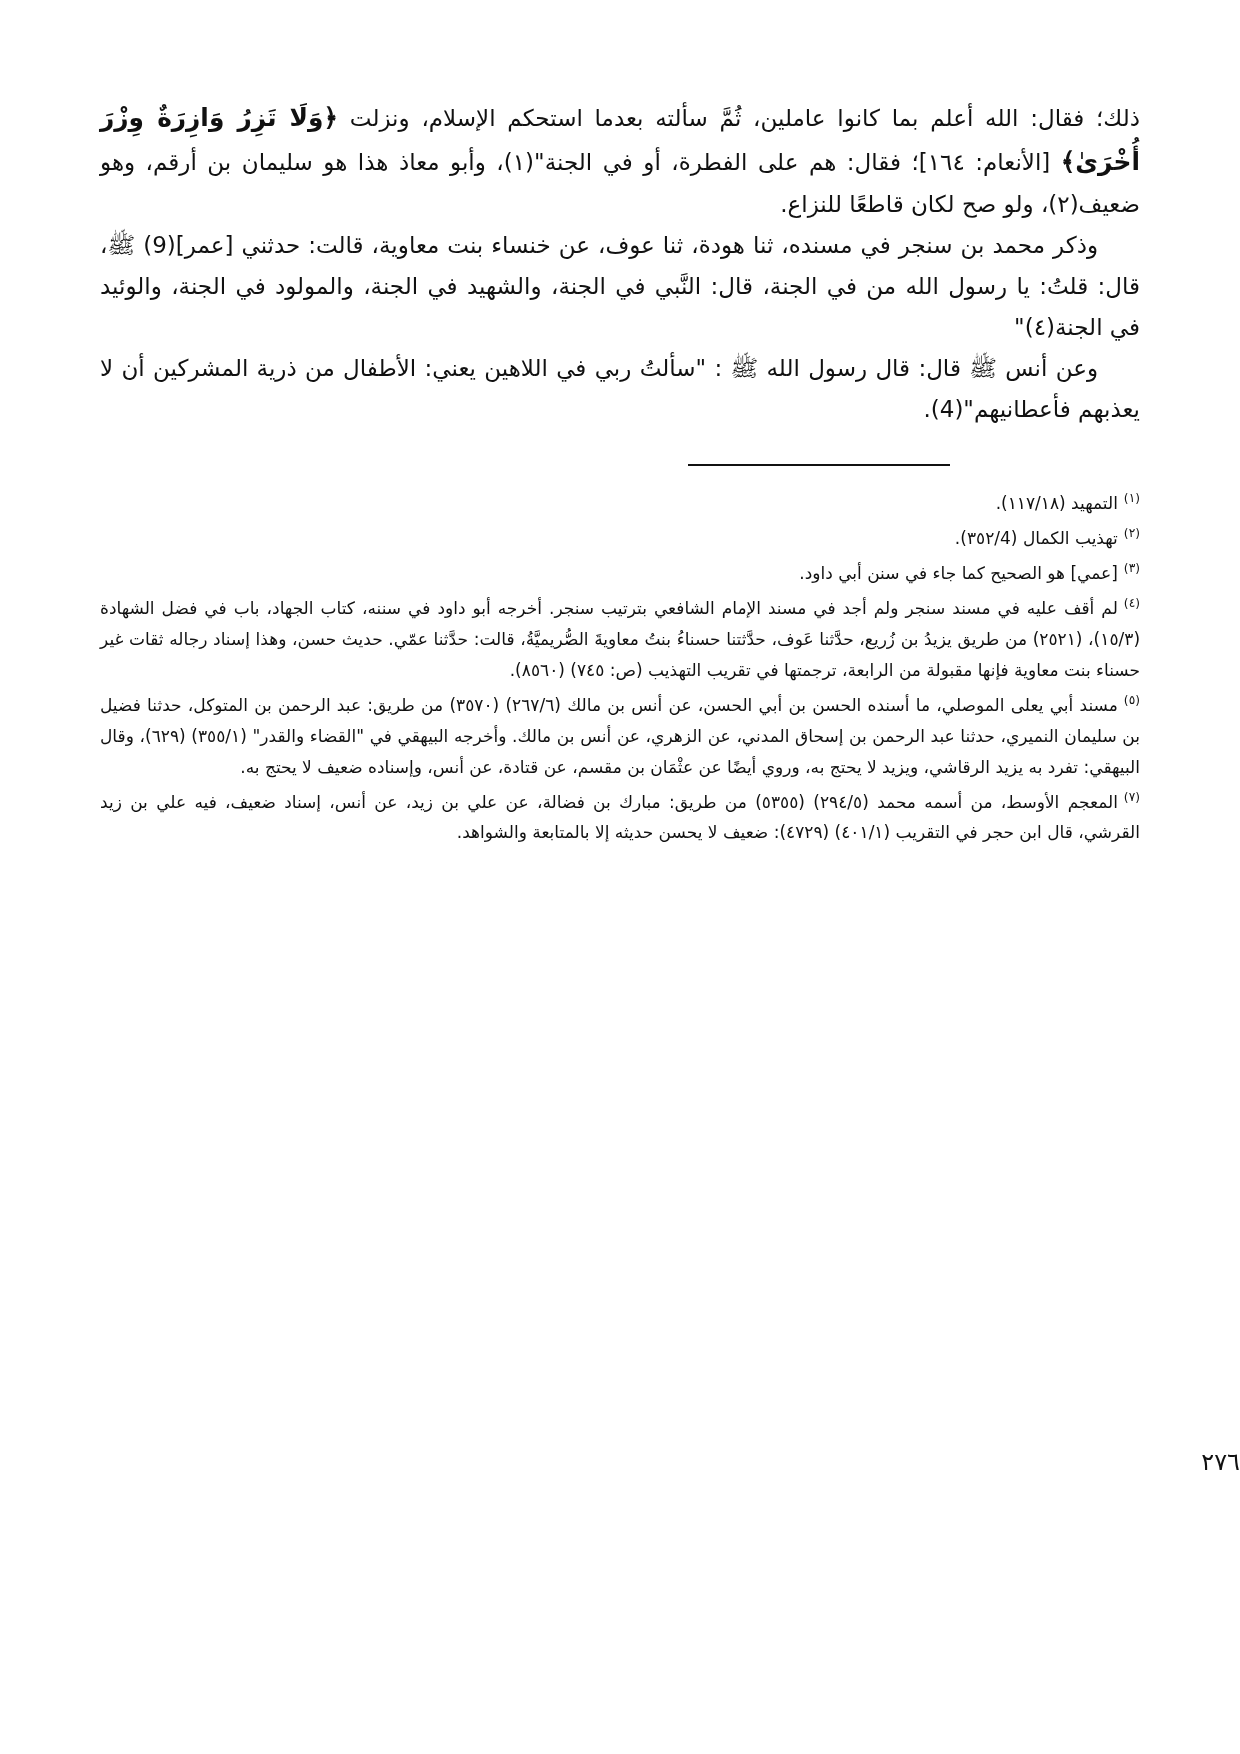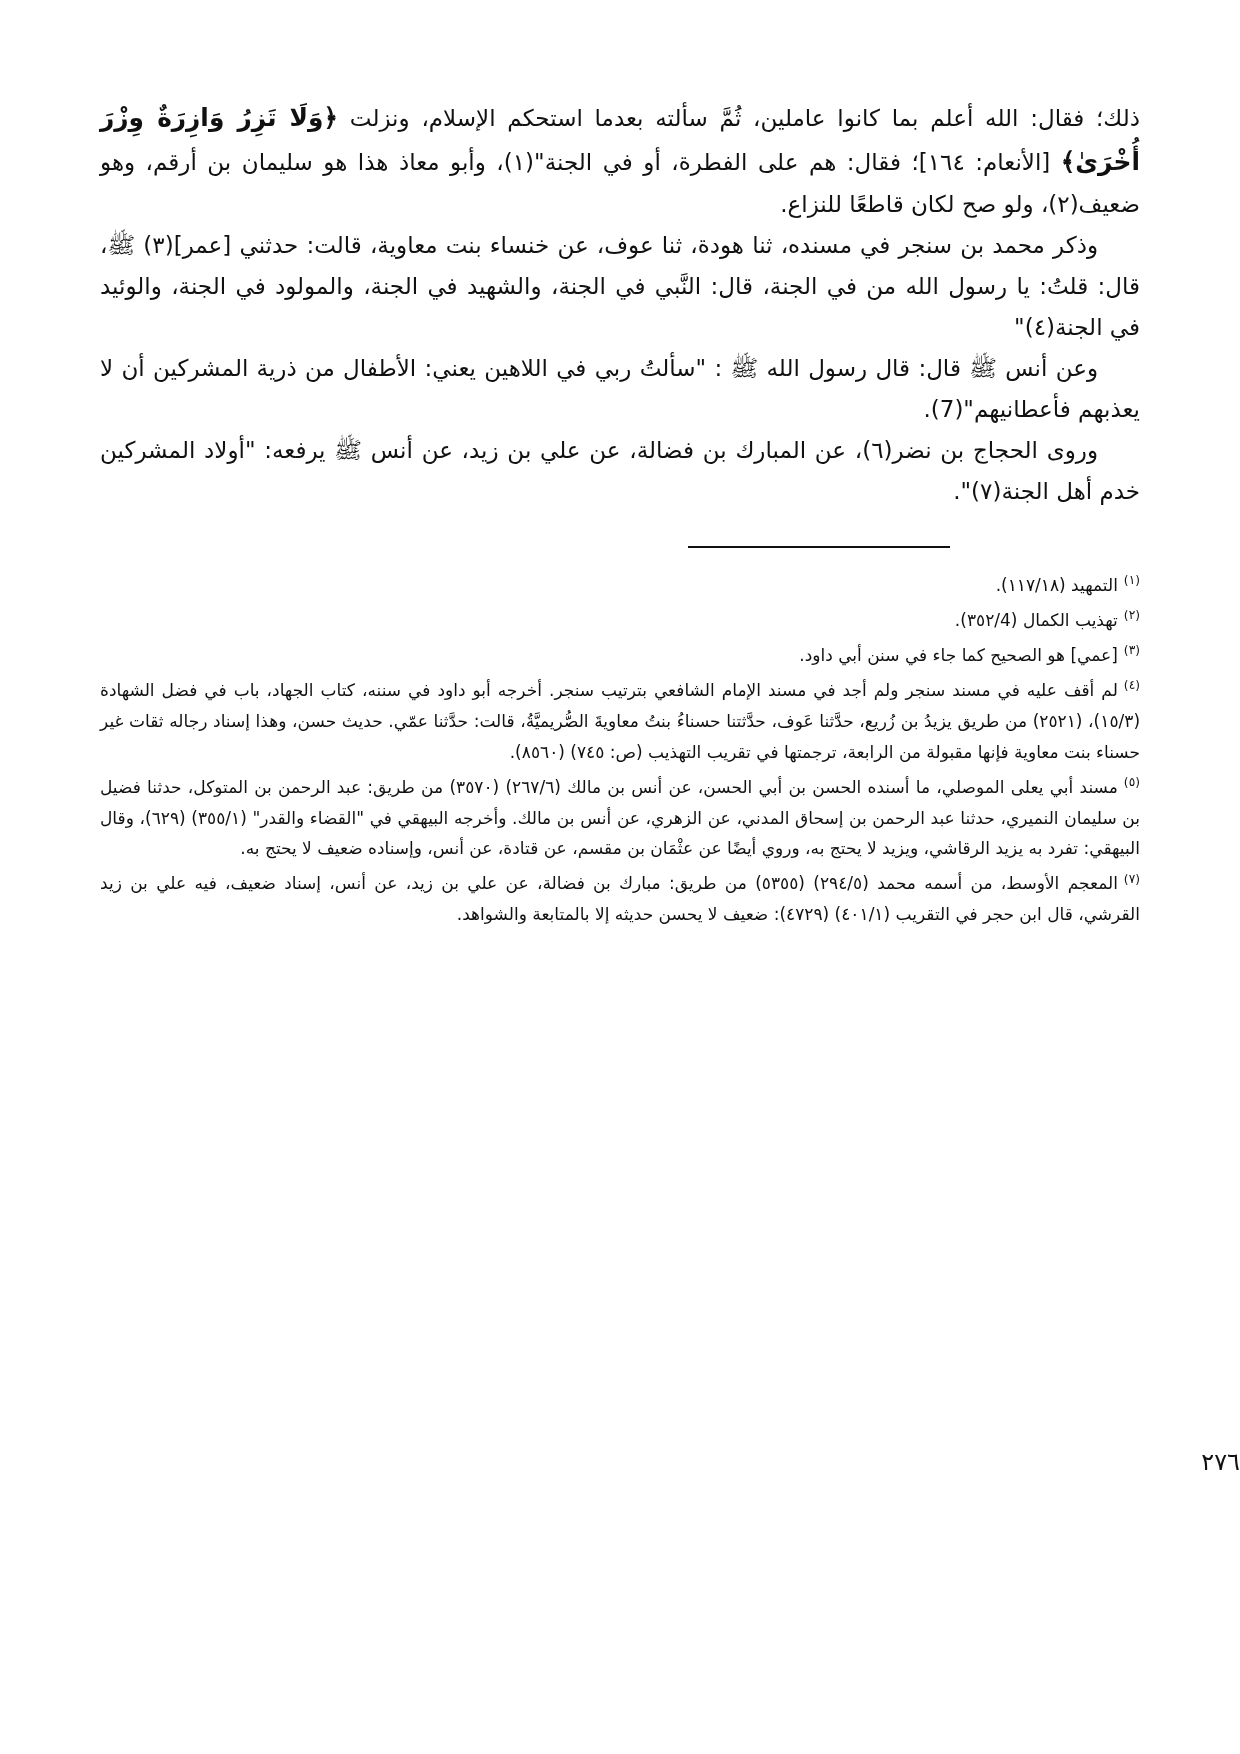--- a/index.html
+++ b/index.html
@@ -78,25 +78,24 @@
 <body>
 
 <div class="page">
 
   <main class="body-text">
 
     <p class="para">
       <span>ذلك؛ فقال: الله أعلم بما كانوا عاملين، ثُمَّ سألته بعدما استحكم الإسلام، ونزلت </span><span class="verse">﴿وَلَا تَزِرُ وَازِرَةٌ وِزْرَ أُخْرَىٰ﴾</span><span> [الأنعام: ١٦٤]؛ فقال: هم على الفطرة، أو في الجنة"(١)، وأبو معاذ هذا هو سليمان بن أرقم، وهو ضعيف(٢)، ولو صح لكان قاطعًا للنزاع.</span>
     </p>
 
-    <p class="para indent">وذكر محمد بن سنجر في مسنده، ثنا هودة، ثنا عوف، عن خنساء بنت معاوية، قالت: حدثني [عمر](٣) ﷺ، قال: قلتُ: يا رسول الله من في الجنة، قال: النَّبي في الجنة، والشهيد في الجنة، والمولود في الجنة، والوئيد في الجنة(٤)"</p>
+    <p class="para indent">وذكر محمد بن سنجر في مسنده، ثنا هودة، ثنا عوف، عن خنساء بنت معاوية، قالت: حدثني [عمر](9) ﷺ، قال: قلتُ: يا رسول الله من في الجنة، قال: النَّبي في الجنة، والشهيد في الجنة، والمولود في الجنة، والوئيد في الجنة(٤)"</p>
 
-    <p class="para indent">وعن أنس ﷺ قال: قال رسول الله ﷺ : "سألتُ ربي في اللاهين يعني: الأطفال من ذرية المشركين أن لا يعذبهم فأعطانيهم"(7).</p>
+    <p class="para indent">وعن أنس ﷺ قال: قال رسول الله ﷺ : "سألتُ ربي في اللاهين يعني: الأطفال من ذرية المشركين أن لا يعذبهم فأعطانيهم"(4).</p>
 
-    <p class="para indent">وروى الحجاج بن نضر(٦)، عن المبارك بن فضالة، عن علي بن زيد، عن أنس ﷺ يرفعه: "أولاد المشركين خدم أهل الجنة(٧)".</p>
 
   </main>
 
   <div class="footnote-rule"></div>
 
   <section class="footnotes">
 
     <div class="footnote">
       <sup class="marker">(١)</sup><span>التمهيد (١١٧/١٨).</span>
     </div>

